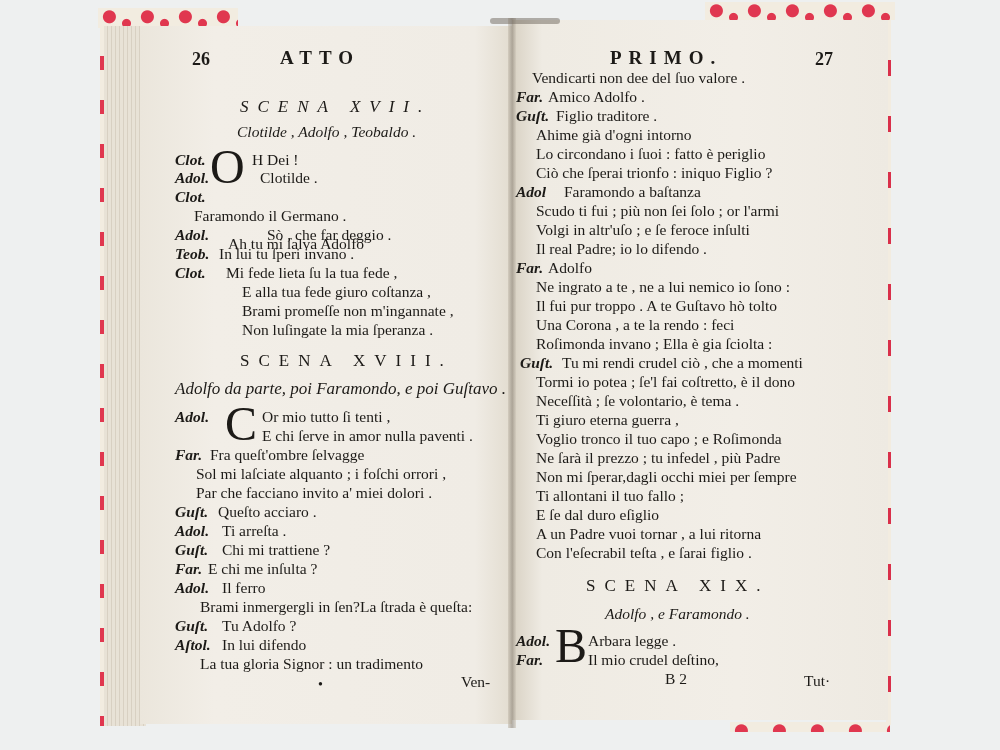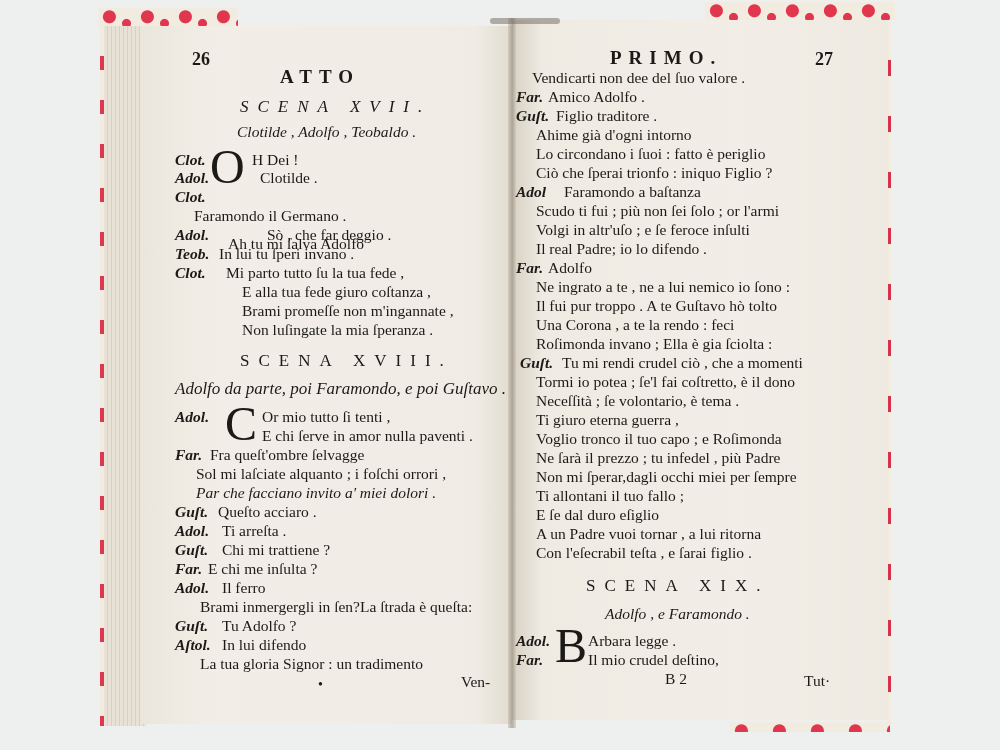--- a/index.html
+++ b/index.html
@@ -43,54 +43,54 @@
 <div class="edge-l"></div>
 <div class="edge-r"></div>
 <div class="page-stack"></div>
 
 <div class="page page-left"></div>
 <div class="page page-right"></div>
 <div class="gutter"></div>
 <div class="topline"></div>
 
 <div class="ln pn" style="left:192px;top:50px;">26</div>
-<div class="ln hdr" style="left:280px;top:49px;margin-top:19px;">ATTO</div>
+<div class="ln hdr" style="left:280px;top:49px;">ATTO</div>
 
 <div class="ln scena" style="left:240px;top:98px;font-style:italic;">SCENA XVII.</div>
 <div class="ln it" style="left:237px;top:123px;">Clotilde , Adolfo , Teobaldo .</div>
 
 <div class="drop" style="left:210px;top:143px;">O</div>
 <div class="ln spk" style="left:175px;top:151px;">Clot.</div>
 <div class="ln" style="left:252px;top:151px;">H Dei !</div>
 <div class="ln spk" style="left:175px;top:169px;">Adol.</div>
 <div class="ln" style="left:260px;top:169px;">Clotilde .</div>
 <div class="ln spk" style="left:175px;top:188px;">Clot.</div>
 <div class="ln" style="left:228px;top:188px;margin-top:47px;">Ah tu mi ſalva Adolfo</div>
 <div class="ln" style="left:194px;top:207px;">Faramondo il Germano .</div>
 <div class="ln spk" style="left:175px;top:226px;">Adol.</div>
 <div class="ln" style="left:219px;top:226px;margin-left:48px;">Sò , che far deggio .</div>
 <div class="ln spk" style="left:175px;top:245px;">Teob.</div>
 <div class="ln" style="left:219px;top:245px;">In lui tu ſperi invano .</div>
 <div class="ln spk" style="left:175px;top:264px;">Clot.</div>
-<div class="ln" style="left:226px;top:264px;">Mi parto tutto ſu la tua fede ,</div>
+<div class="ln" style="left:226px;top:264px;">Mi fede lieta ſu la tua fede ,</div>
 <div class="ln" style="left:242px;top:283px;">E alla tua fede giuro coſtanza ,</div>
 <div class="ln" style="left:242px;top:302px;">Brami promeſſe non m'ingannate ,</div>
 <div class="ln" style="left:242px;top:321px;">Non luſingate la mia ſperanza .</div>
 
 <div class="ln scena" style="left:240px;top:352px;">SCENA XVIII.</div>
 <div class="ln it" style="left:175px;top:380px;font-size:17px;">Adolfo da parte, poi Faramondo, e poi Guſtavo .</div>
 
 <div class="drop" style="left:225px;top:400px;">C</div>
 <div class="ln spk" style="left:175px;top:408px;">Adol.</div>
 <div class="ln" style="left:262px;top:408px;">Or mio tutto ſi tenti ,</div>
 <div class="ln" style="left:262px;top:427px;">E chi ſerve in amor nulla paventi .</div>
 <div class="ln spk" style="left:175px;top:446px;">Far.</div>
 <div class="ln" style="left:210px;top:446px;">Fra queſt'ombre ſelvagge</div>
 <div class="ln" style="left:196px;top:465px;">Sol mi laſciate alquanto ; i foſchi orrori ,</div>
-<div class="ln" style="left:196px;top:484px;font-style:italic;">Par che facciano invito a' miei dolori .</div>
+<div class="ln" style="left:196px;top:484px;">Par che facciano invito a' miei dolori .</div>
 <div class="ln spk" style="left:175px;top:503px;">Guſt.</div>
 <div class="ln" style="left:218px;top:503px;">Queſto acciaro .</div>
 <div class="ln spk" style="left:175px;top:522px;">Adol.</div>
 <div class="ln" style="left:222px;top:522px;">Ti arreſta .</div>
 <div class="ln spk" style="left:175px;top:541px;">Guſt.</div>
 <div class="ln" style="left:222px;top:541px;">Chi mi trattiene ?</div>
 <div class="ln spk" style="left:175px;top:560px;">Far.</div>
 <div class="ln" style="left:208px;top:560px;">E chi me inſulta ?</div>
 <div class="ln spk" style="left:175px;top:579px;">Adol.</div>
 <div class="ln" style="left:222px;top:579px;">Il ferro</div>

